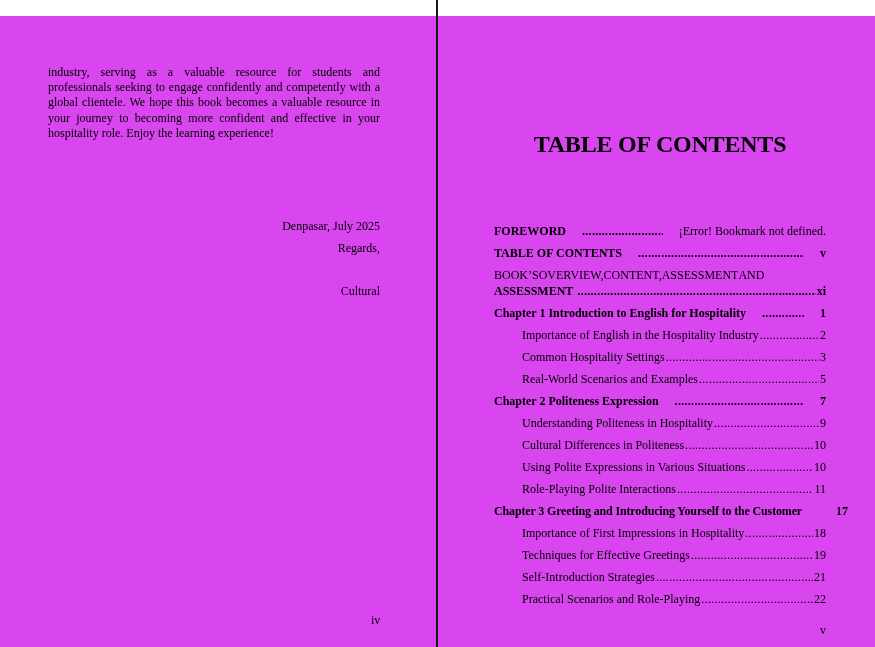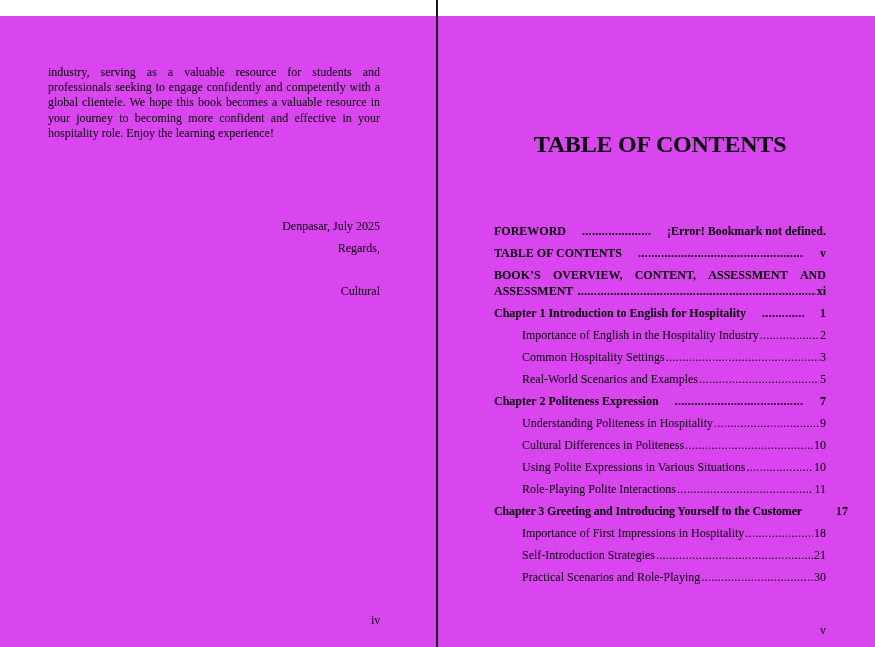--- a/index.html
+++ b/index.html
@@ -94,29 +94,28 @@
     }
     .toc-entry .pg { flex: 0 0 auto; }
     .toc-entry.multi {
       display: block;
       height: auto;
       line-height: 16px;
       margin-bottom: 6px;
     }
     .multi .line1 {
       display: flex;
-      justify-content: space-between;
-      font-weight: bold;
+      font-weight: normal;
     }
     .multi .line2 {
       display: flex;
       align-items: baseline;
       font-weight: bold;
     }
-    .pg-error { font-weight: bold; }
+    .pg-error { font-weight: normal; }
   </style>
 </head>
 <body>
 
 <div class="page page-left">
   <p class="foreword-text">industry, serving as a valuable resource for students and professionals seeking to engage confidently and competently with a global clientele. We hope this book becomes a valuable resource in your journey to becoming more confident and effective in your hospitality role. Enjoy the learning experience!</p>
   <div class="sign" style="top:173px;">Denpasar, July 2025</div>
   <div class="sign" style="top:195px;">Regards,</div>
   <div class="sign" style="top:238px;">Cultural</div>
   <div class="page-num" style="left:371px; top:597px;">iv</div>
@@ -204,25 +203,30 @@
       <span class="label">Chapter 3 Greeting and Introducing Yourself to the Customer</span>
       <span class="dots" style="margin:0 2px;"></span>
       <span class="pg">17</span>
     </div>
     <div class="toc-entry level-2">
       <span class="label">Importance of First Impressions in Hospitality</span>
       <span class="dots"></span>
       <span class="pg">18</span>
     </div>
     <div class="toc-entry level-2">
+      <span class="label">Techniques for Effective Greetings</span>
+      <span class="dots"></span>
+      <span class="pg">19</span>
+    </div>
+    <div class="toc-entry level-2">
       <span class="label">Self-Introduction Strategies</span>
       <span class="dots"></span>
       <span class="pg">21</span>
     </div>
     <div class="toc-entry level-2">
       <span class="label">Practical Scenarios and Role-Playing</span>
       <span class="dots"></span>
-      <span class="pg">30</span>
+      <span class="pg">22</span>
     </div>
   </div>
 
   <div class="page-num" style="left:382px; top:607px;">v</div>
 </div>
 
 </body></html>

